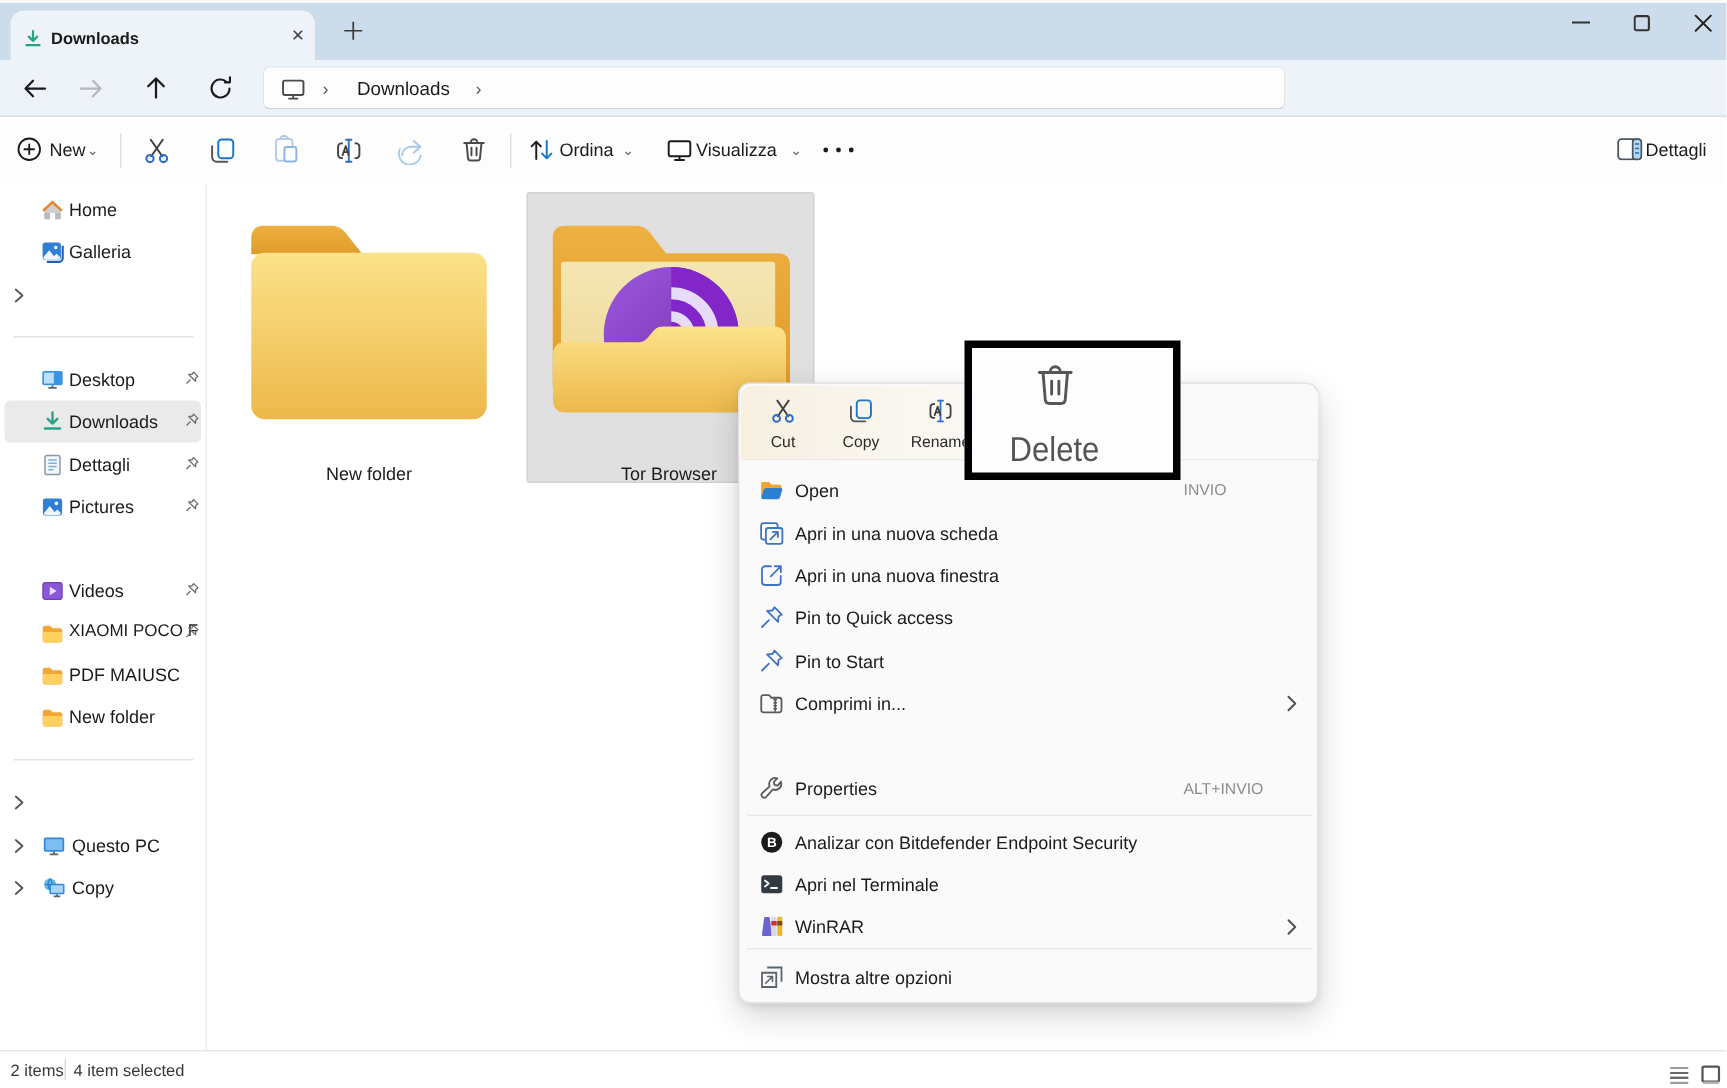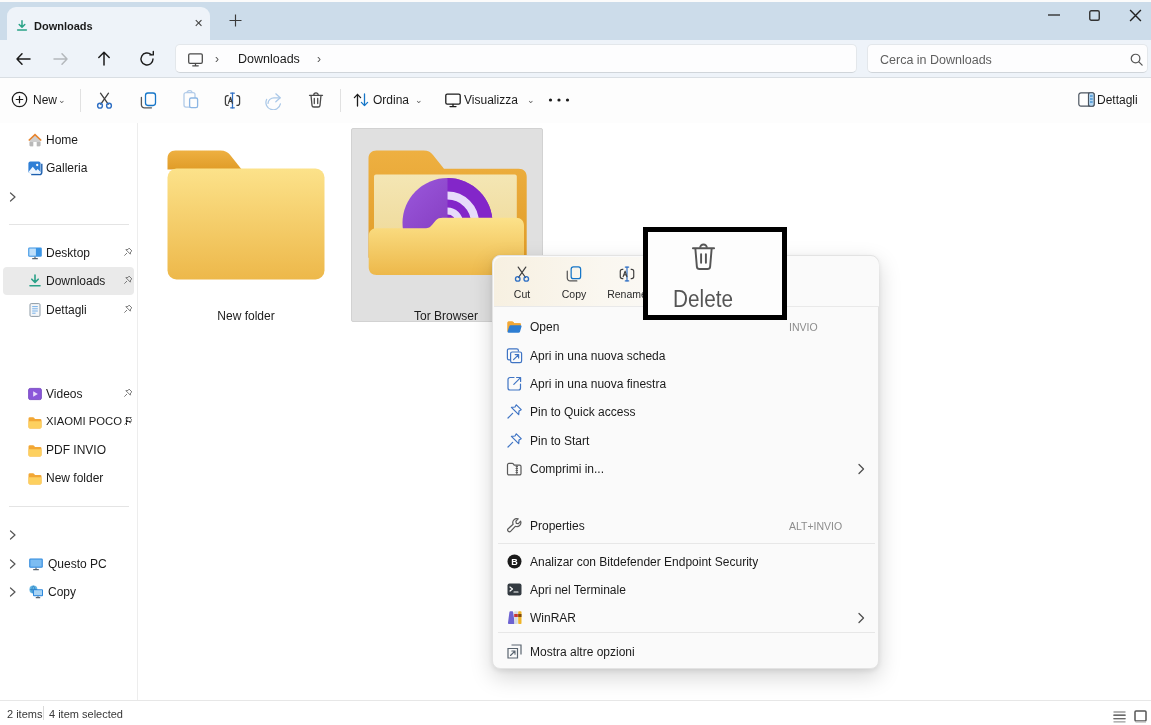--- a/index.html
+++ b/index.html
@@ -110,27 +110,20 @@
 
   <div class="abs field" id="addr">
     <svg class="abs" style="left:11px;top:6px" width="17" height="17" viewBox="0 0 16 16">
         <rect x="1.6" y="2.6" width="12.8" height="9" rx="1.2" fill="none" stroke="#4a4a4a" stroke-width="1.2"></rect>
         <path d="M8 11.8 v2 M5.4 13.9 h5.2" stroke="#4a4a4a" stroke-width="1.2" fill="none" stroke-linecap="round"></path>
       </svg>
     <div class="abs chev" style="left:39px;top:7px;font-size:12px;color:#555;">›</div>
     <div class="abs" style="left:62px;top:7px;font-size:12.5px;color:#1b1b1b;">Downloads</div>
     <div class="abs chev" style="left:141px;top:7px;font-size:12px;color:#555;">›</div>
   </div>
-  <div class="abs field" id="search">
-    <div class="ph">Cerca in Downloads</div>
-    <svg class="abs" style="left:261px;top:7px" width="15" height="15" viewBox="0 0 16 16">
-        <circle cx="7" cy="7" r="4.6" fill="none" stroke="#555" stroke-width="1.3"></circle>
-        <path d="M10.5 10.5 L14 14" stroke="#555" stroke-width="1.3" stroke-linecap="round"></path>
-      </svg>
-  </div>
 </div>
 
 <div class="abs" id="toolbar">
 
   <svg class="abs" style="left:11px;top:13px" width="17" height="17" viewBox="0 0 18 18">
       <circle cx="9" cy="9" r="7.6" fill="none" stroke="#1b1b1b" stroke-width="1.3"></circle>
       <path d="M9 5.6 v6.8 M5.6 9 h6.8" stroke="#1b1b1b" stroke-width="1.3" stroke-linecap="round"></path>
     </svg>
   <div class="tbtext" style="left:33px;font-weight:400;">New</div>
   <div class="chev" style="left:58px;top:17px;">⌄</div>
@@ -251,20 +244,31 @@
   <div class="sbitem" style="top:173px;">
     <svg class="ic" viewBox="0 0 16 16">
         <rect x="3" y="1.6" width="10" height="12.8" rx="1.2" fill="#f4f6f8" stroke="#8d9aa5" stroke-width="1"></rect>
         <path d="M5.2 4.6 h5.6 M5.2 6.8 h5.6 M5.2 9 h5.6 M5.2 11.2 h3.4" stroke="#76b0e8" stroke-width="1"></path>
       </svg>
     <div class="tx">Dettagli</div>
     <svg class="pin" viewBox="0 0 12 12">
         <path d="M7.3 1.3 L10.7 4.7 L9 6 L8.8 8.6 L3.4 3.2 L6 3 Z M4.8 7.2 L1.6 10.4" fill="none" stroke="#717171" stroke-width="1.1" stroke-linejoin="round"></path>
       </svg>
   </div>
+  <div class="sbitem" style="top:201px;">
+    <svg class="ic" viewBox="0 0 16 16">
+        <rect x="1.6" y="2.4" width="12.8" height="11.2" rx="1.6" fill="#2f7fd6"></rect>
+        <circle cx="10.6" cy="5.6" r="1.2" fill="#fff"></circle>
+        <path d="M2.2 12.2 L6.2 7.4 L9.4 11.4 L11.2 9.6 L13.6 12 a1.7 1.7 0 0 1 -1.7 1.4 H3.9 a1.7 1.7 0 0 1 -1.7-1.2 z" fill="#eef6ff"></path>
+      </svg>
+    <div class="tx">Pictures</div>
+    <svg class="pin" viewBox="0 0 12 12">
+        <path d="M7.3 1.3 L10.7 4.7 L9 6 L8.8 8.6 L3.4 3.2 L6 3 Z M4.8 7.2 L1.6 10.4" fill="none" stroke="#717171" stroke-width="1.1" stroke-linejoin="round"></path>
+      </svg>
+  </div>
   <div class="sbitem" style="top:257px;">
     <svg class="ic" viewBox="0 0 16 16">
         <rect x="1.6" y="2.4" width="12.8" height="11.2" rx="1.6" fill="#8b57d9"></rect>
         <rect x="1.6" y="2.4" width="12.8" height="11.2" rx="1.6" fill="none" stroke="#6f3fbb" stroke-width="0.8"></rect>
         <path d="M6.2 5.2 L10.8 8 L6.2 10.8 Z" fill="#e9defb"></path>
       </svg>
     <div class="tx">Videos</div>
     <svg class="pin" viewBox="0 0 12 12">
         <path d="M7.3 1.3 L10.7 4.7 L9 6 L8.8 8.6 L3.4 3.2 L6 3 Z M4.8 7.2 L1.6 10.4" fill="none" stroke="#717171" stroke-width="1.1" stroke-linejoin="round"></path>
       </svg>
@@ -277,21 +281,21 @@
     <div class="tx" style="font-size:11.3px;">XIAOMI POCO F</div>
     <svg class="pin" viewBox="0 0 12 12">
         <path d="M7.3 1.3 L10.7 4.7 L9 6 L8.8 8.6 L3.4 3.2 L6 3 Z M4.8 7.2 L1.6 10.4" fill="none" stroke="#717171" stroke-width="1.1" stroke-linejoin="round"></path>
       </svg>
   </div>
   <div class="sbitem" style="top:313px;">
     <svg class="ic" viewBox="0 0 16 16">
         <path d="M1.5 13 V4.6 a1.4 1.4 0 0 1 1.4-1.4 h3.1 a1.4 1.4 0 0 1 1.1 .55 l.9 1.15 h5.1 a1.4 1.4 0 0 1 1.4 1.4 V13 a1.4 1.4 0 0 1 -1.4 1.4 H2.9 A1.4 1.4 0 0 1 1.5 13 z" fill="#f2a735"></path>
         <path d="M1.5 13 V7.3 h13 V13 a1.4 1.4 0 0 1 -1.4 1.4 H2.9 A1.4 1.4 0 0 1 1.5 13 z" fill="#fdd05f"></path>
       </svg>
-    <div class="tx">PDF INVIO</div>
+    <div class="tx">PDF MAIUSC</div>
   </div>
   <div class="sbitem" style="top:341px;">
     <svg class="ic" viewBox="0 0 16 16">
         <path d="M1.5 13 V4.6 a1.4 1.4 0 0 1 1.4-1.4 h3.1 a1.4 1.4 0 0 1 1.1 .55 l.9 1.15 h5.1 a1.4 1.4 0 0 1 1.4 1.4 V13 a1.4 1.4 0 0 1 -1.4 1.4 H2.9 A1.4 1.4 0 0 1 1.5 13 z" fill="#f2a735"></path>
         <path d="M1.5 13 V7.3 h13 V13 a1.4 1.4 0 0 1 -1.4 1.4 H2.9 A1.4 1.4 0 0 1 1.5 13 z" fill="#fdd05f"></path>
       </svg>
     <div class="tx">New folder</div>
   </div>
   <div class="sbsep" style="top:383px;"></div>
   <svg class="sbchev" style="top:406px" viewBox="0 0 9 12">

